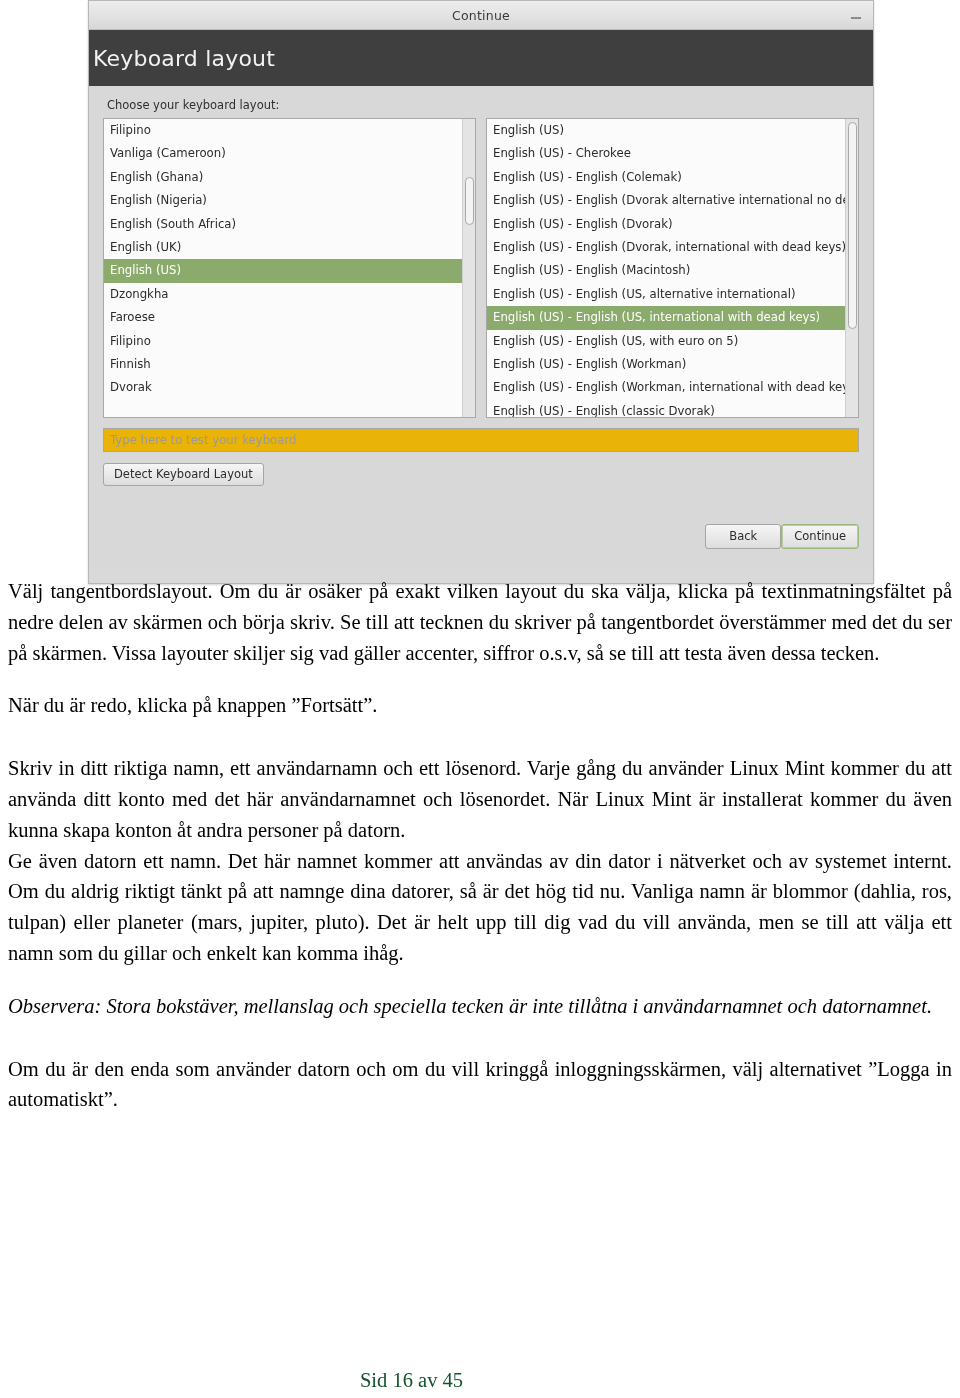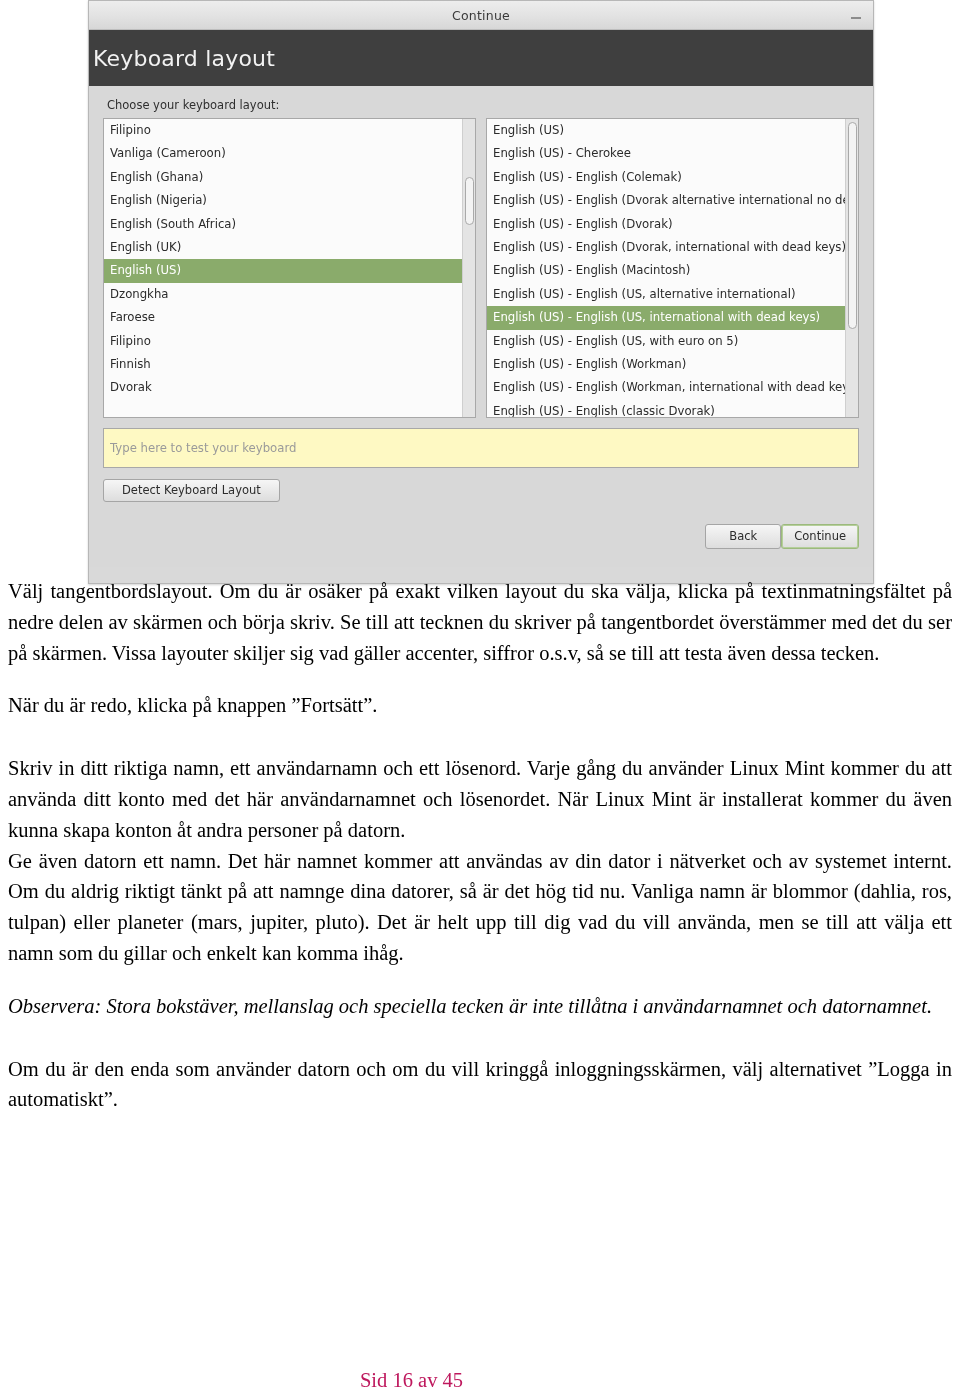--- a/index.html
+++ b/index.html
@@ -141,39 +141,39 @@
     width: 9px;
     background: #f3f3f3;
     border: 1px solid #a9a9a9;
     border-radius: 5px;
     box-sizing: border-box;
   }
 
   #test-input {
     margin-top: 10px;
     width: 100%;
-    height: 40px;
+    height: 24px;
     box-sizing: border-box;
     border: 1px solid #a8a8a8;
-    background: #fef9c3;
+    background: #eab308;
     font-family: "DejaVu Sans", "Liberation Sans", sans-serif;
     font-size: 11.7px;
     color: #111;
     padding: 0 6px;
   }
   #test-input::placeholder { color: #9a9a9a; opacity: 1; }
 
   .btn {
     font-family: "DejaVu Sans", "Liberation Sans", sans-serif;
     font-size: 11.5px;
     color: #2c2c2c;
     background: linear-gradient(to bottom, #f6f6f6 0%, #e9e9e9 52%, #dddddd 100%);
     border: 1px solid #a5a5a5;
     border-radius: 3px;
-    padding: 4px 18px;
+    padding: 4px 10px;
     cursor: pointer;
     line-height: 1.15;
     text-align: center;
   }
   #detect-btn { margin-top: 11px; }
 
   #nav-buttons {
     position: absolute;
     right: 14px;
     bottom: 18px;
@@ -207,21 +207,21 @@
   .gap-md { height: 22px; }
 
   #page-footer {
     position: absolute;
     left: 0;
     bottom: 6px;
     width: 823px;
     text-align: center;
     font-family: "Liberation Serif", serif;
     font-size: 20.5px;
-    color: #be185d;
+    color: #14532d;
   }
 </style>
 </head>
 <body>
 
 <div id="installer-window">
 
   <div id="titlebar">
     <span class="title">Continue</span>
     <span id="minimize-btn">

